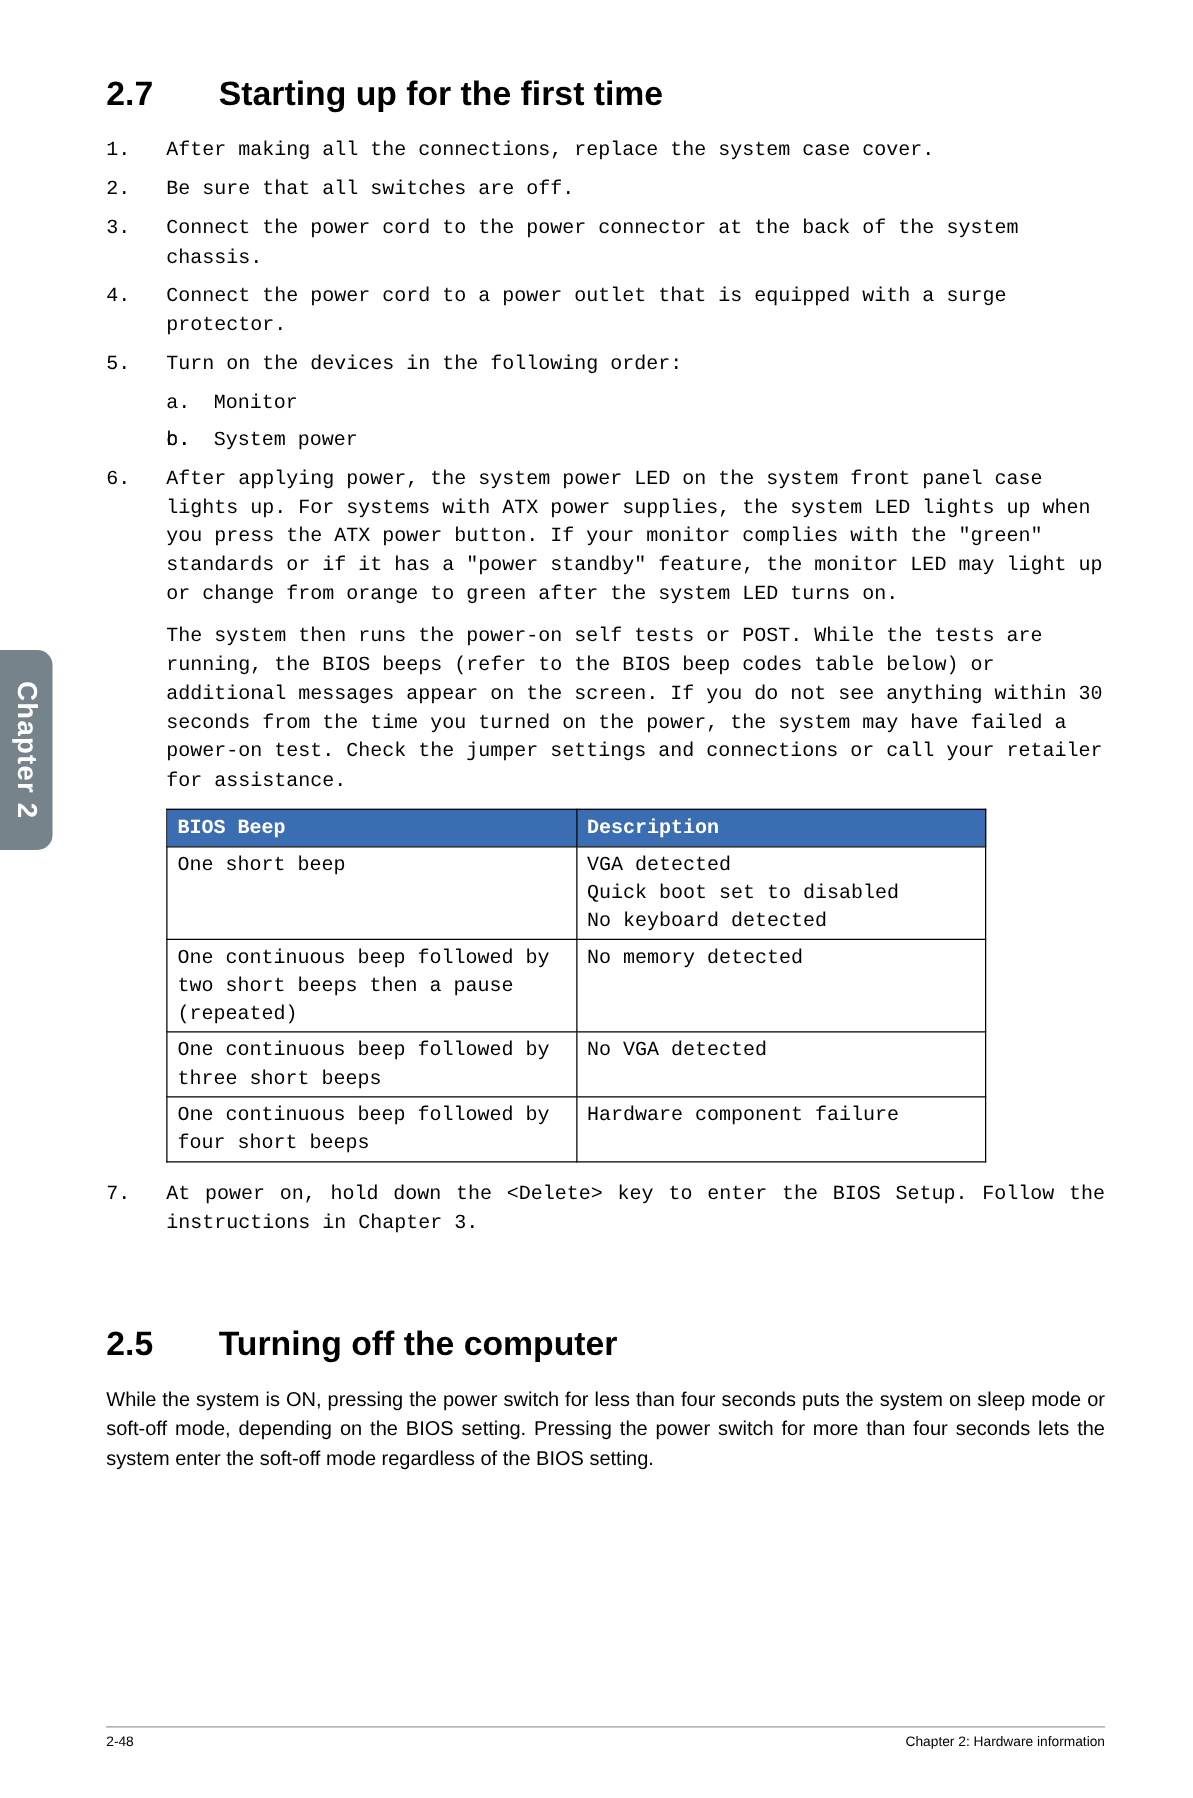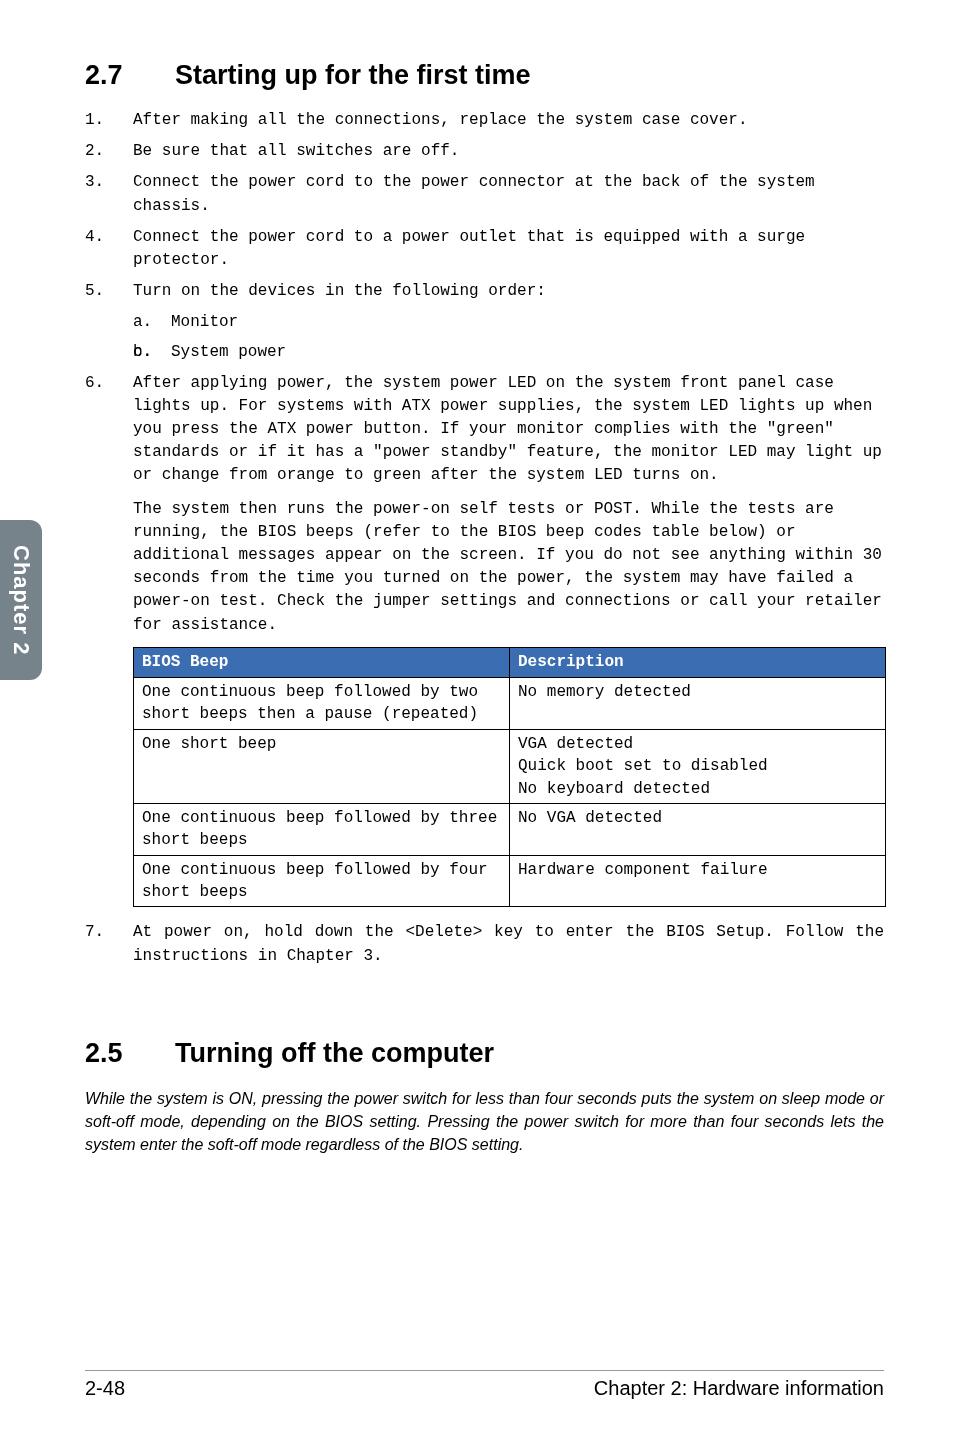--- a/index.html
+++ b/index.html
@@ -84,21 +84,21 @@
   ol.sub-list > li .letter {
     position: absolute;
     left: 0;
     top: 0;
   }
   .para {
     margin-top: 10px;
   }
   table.bios-table {
     border-collapse: collapse;
-    width: 753px;
+    width: 656px;
     margin: 10px 0 14px 48px;
     font-size: 16px;
   }
   table.bios-table th {
     background: #3b6db2;
     color: #fff;
     font-weight: bold;
     text-align: left;
     padding: 3px 8px;
     border: 1px solid #000;
@@ -109,30 +109,29 @@
     vertical-align: top;
     line-height: 1.4;
   }
   table.bios-table td.left { width: 50%; }
   table.bios-table td.right { width: 50%; }
   .body-para {
     font-size: 16px;
     line-height: 1.45;
     margin: 0 0 10px 0;
     text-align: justify;
-    font-style: italic;
   }
   .footer {
     position: absolute;
     bottom: 38px;
     left: 85px;
     right: 70px;
     border-top: 1px solid #999;
     padding-top: 6px;
-    font-size: 20px;
+    font-size: 11px;
     display: flex;
     justify-content: space-between;
   }
   .spacer-big { height: 50px; }
 </style>
 </head>
 <body>
 
 <div class="page">
 
@@ -161,28 +160,28 @@
       <span>After applying power, the system power LED on the system front panel case lights up. For systems with ATX power supplies, the system LED lights up when you press the ATX power button. If your monitor complies with the "green" standards or if it has a "power standby" feature, the monitor LED may light up or change from orange to green after the system LED turns on.</span>
       <div class="para">The system then runs the power-on self tests or POST. While the tests are running, the BIOS beeps (refer to the BIOS beep codes table below) or additional messages appear on the screen. If you do not see anything within 30 seconds from the time you turned on the power, the system may have failed a power-on test. Check the jumper settings and connections or call your retailer for assistance.</div>
 
       <table class="bios-table" style="margin-left:0;">
         <tbody>
             <tr>
           <th>BIOS Beep</th>
           <th>Description</th>
         </tr>
         <tr>
-          <td class="left">One continuous beep followed by two short beeps then a pause (repeated)</td>
-          <td class="right">No memory detected</td>
-        </tr>
-        <tr>
           <td class="left">One short beep</td>
           <td class="right" style="white-space:pre-line;">VGA detected
 Quick boot set to disabled
 No keyboard detected</td>
+        </tr>
+        <tr>
+          <td class="left">One continuous beep followed by two short beeps then a pause (repeated)</td>
+          <td class="right">No memory detected</td>
         </tr>
         <tr>
           <td class="left">One continuous beep followed by three short beeps</td>
           <td class="right">No VGA detected</td>
         </tr>
         <tr>
           <td class="left">One continuous beep followed by four short beeps</td>
           <td class="right">Hardware component failure</td>
         </tr>
       </tbody>

